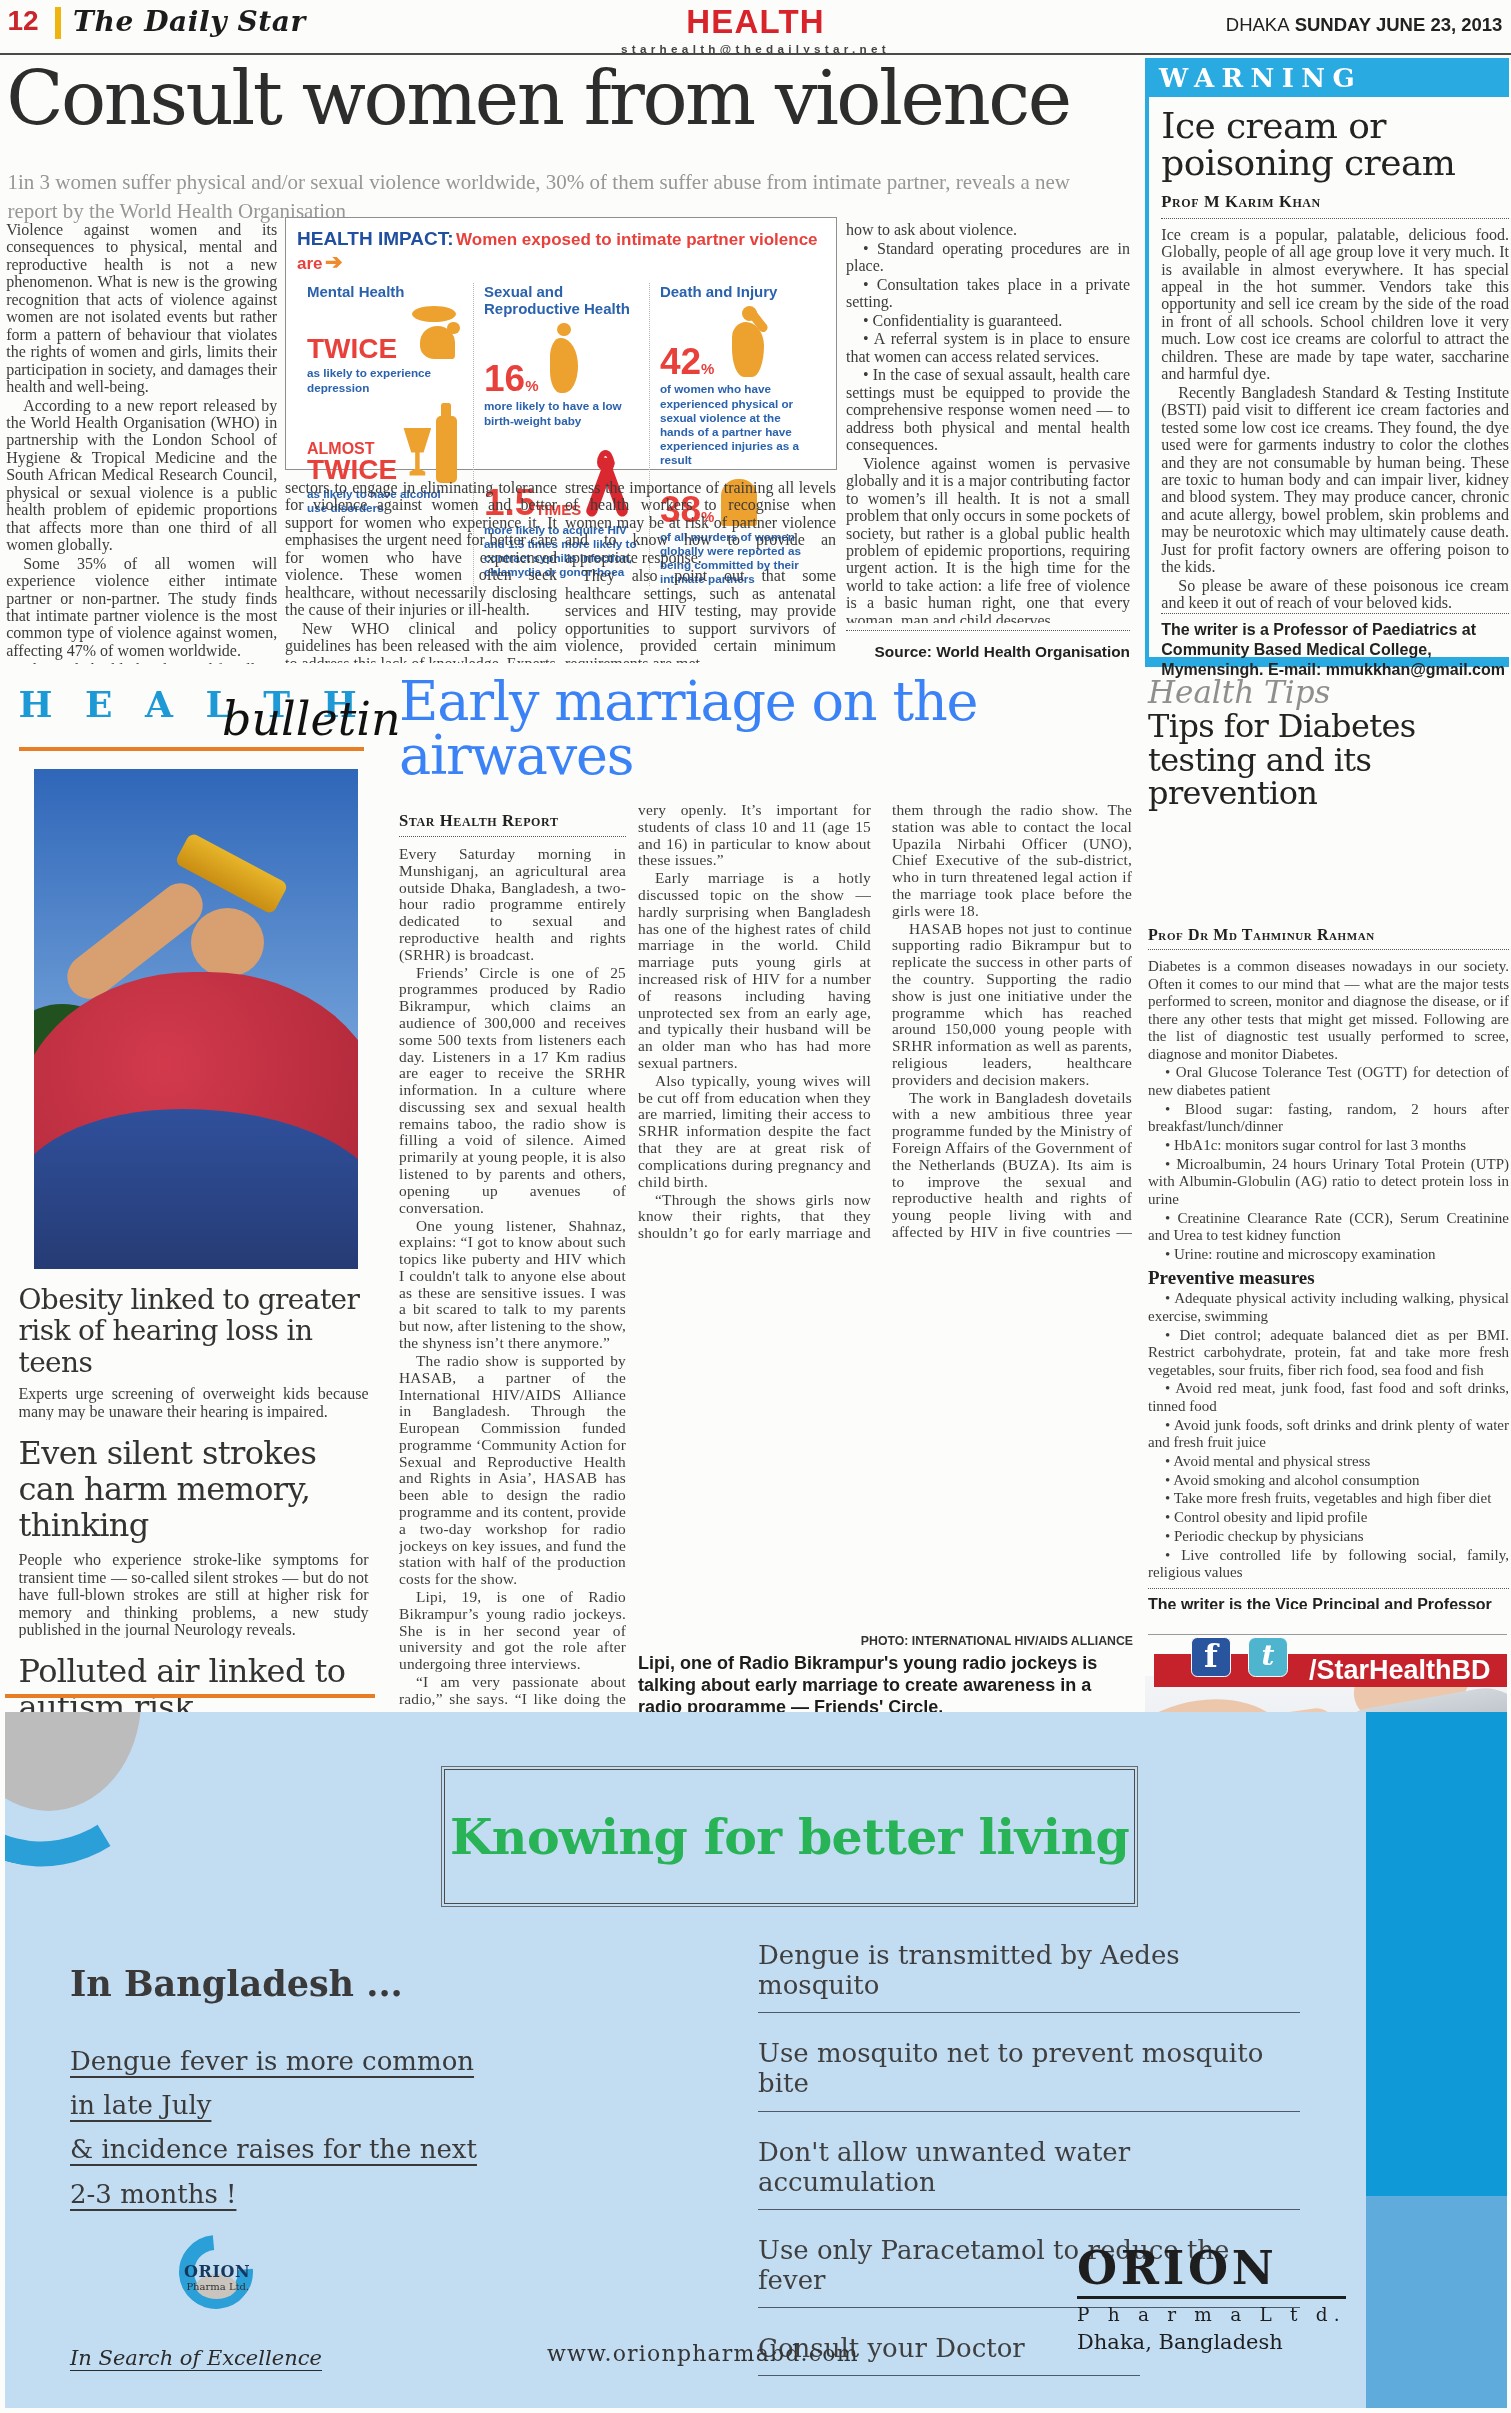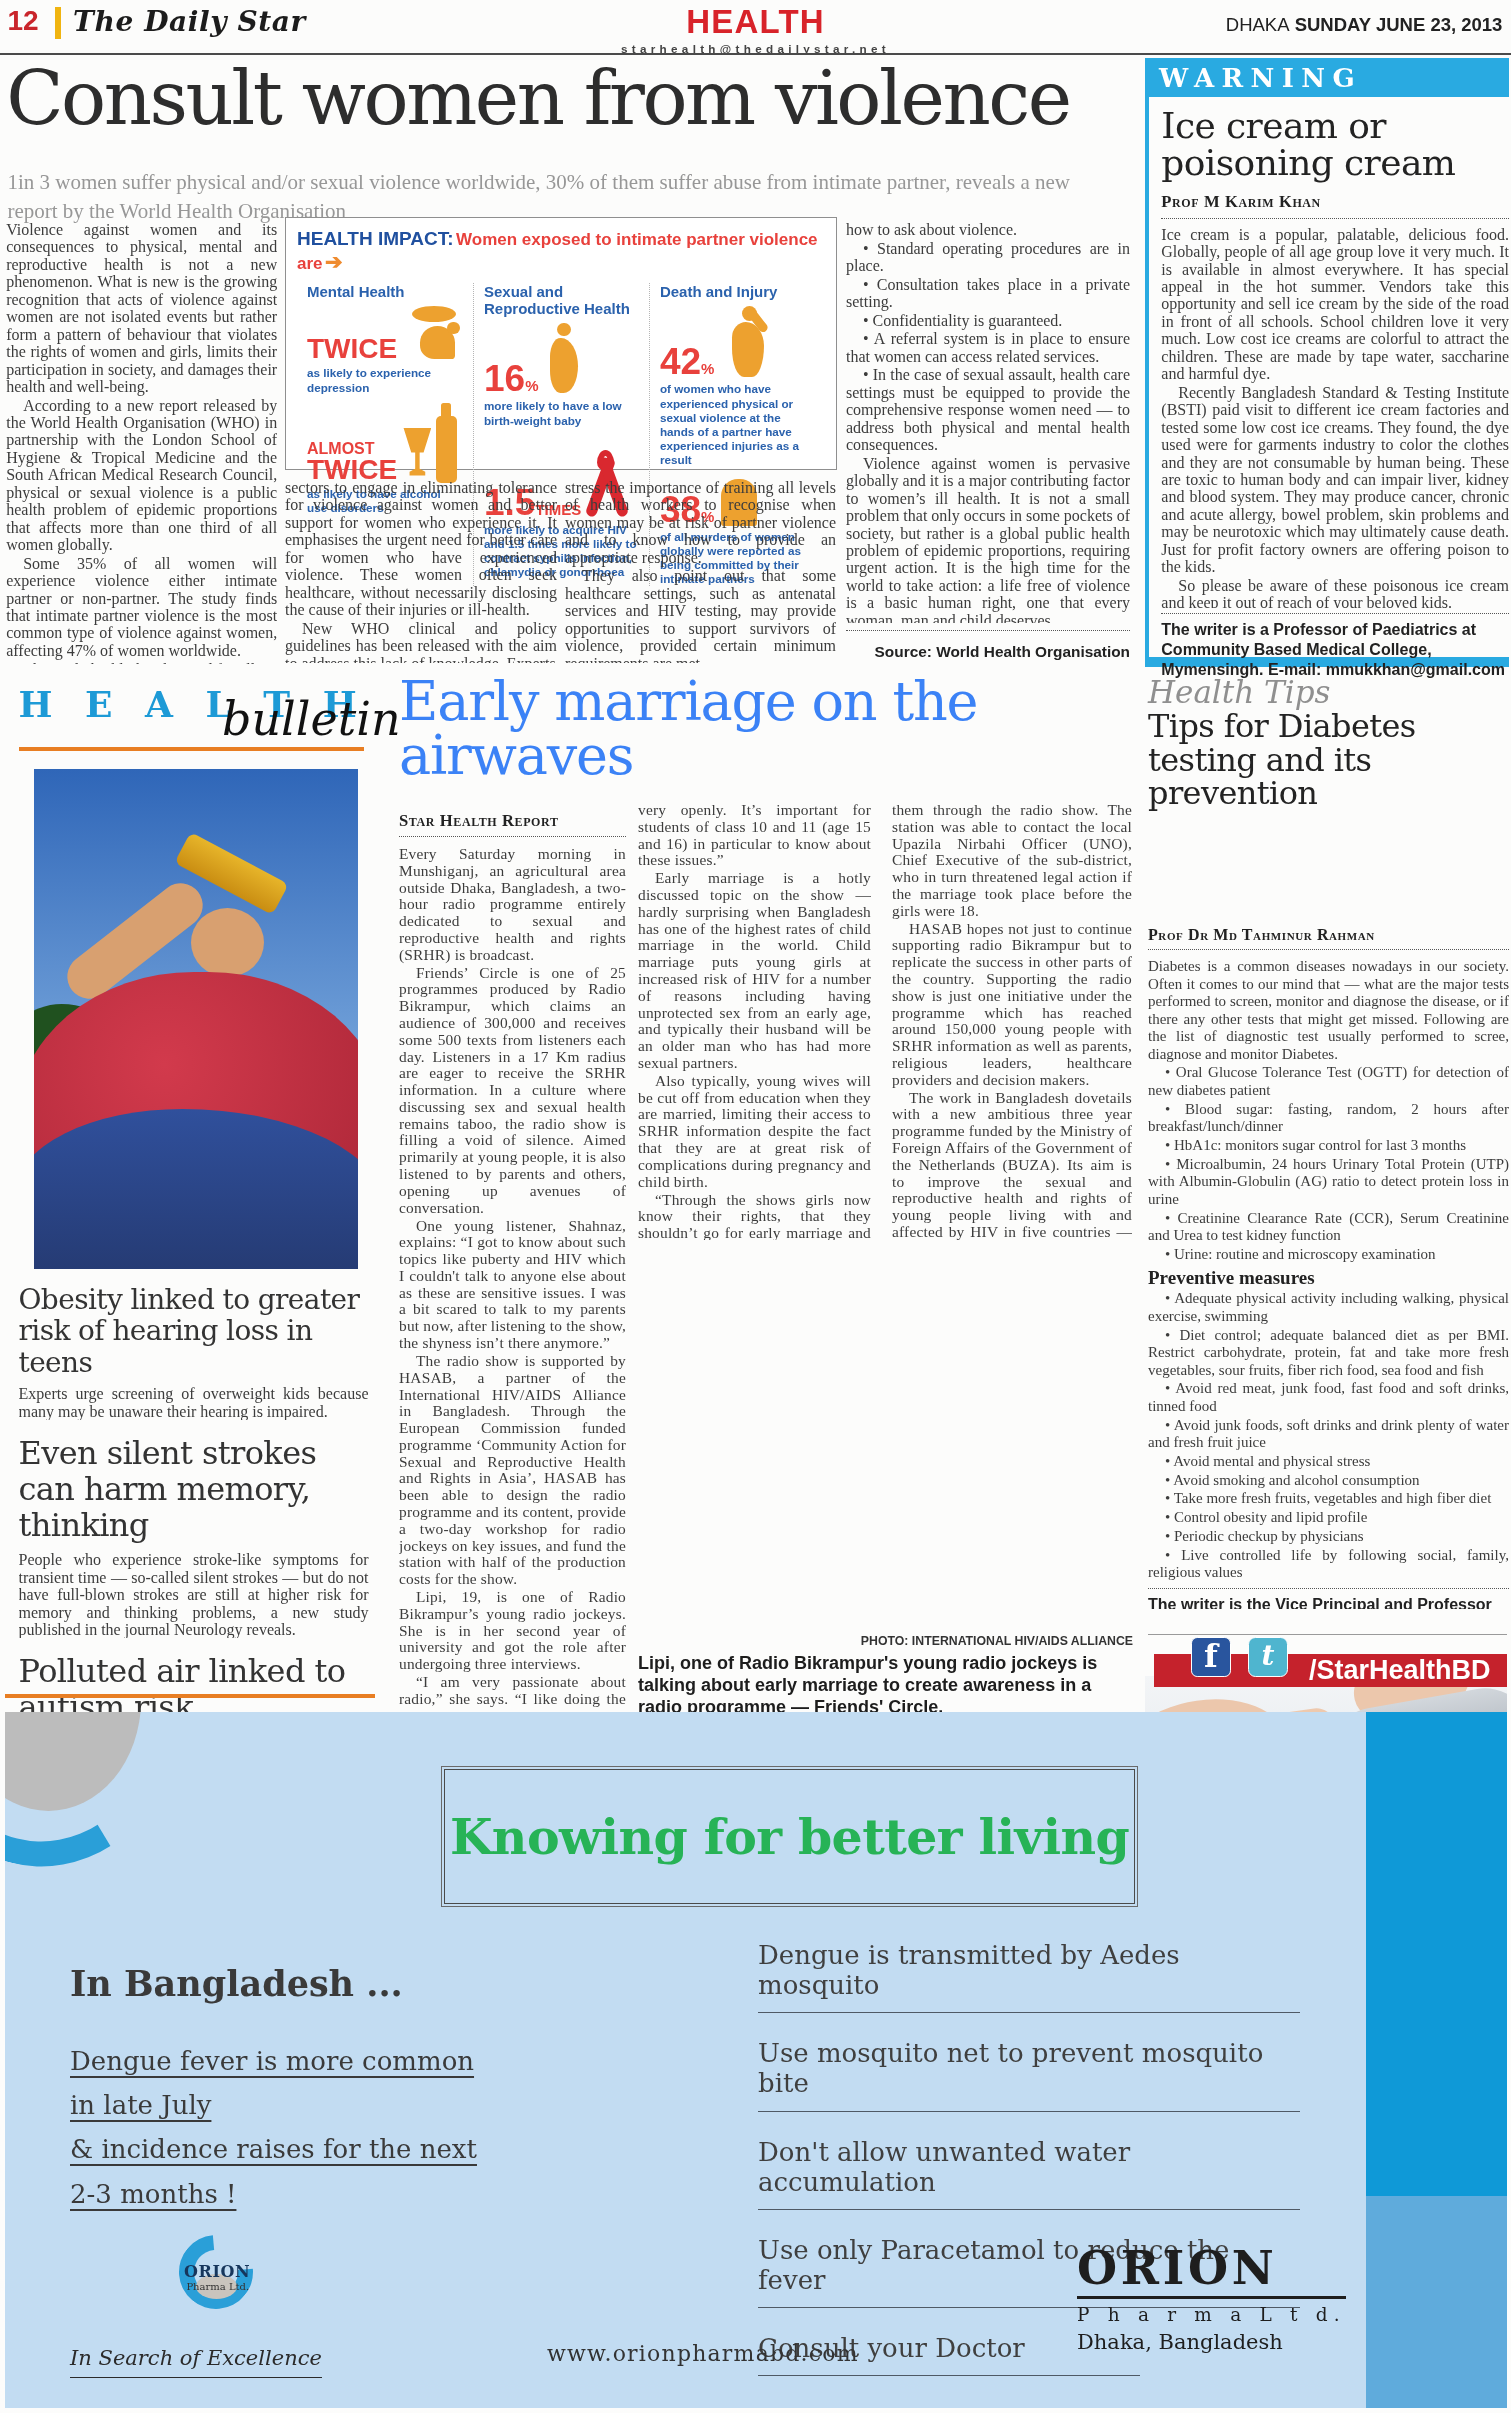--- a/index.html
+++ b/index.html
@@ -132,21 +132,21 @@
   .ad-swoosh{position:absolute;left:-92px;top:-129px;width:265px;height:284px;border-radius:50%;border:25px solid transparent;border-bottom-color:#2a9fd8;border-left-color:#2a9fd8;transform:rotate(14deg);box-sizing:border-box}
   .slogan-box{border:1.8px solid #4a4a4a;outline:0.6px solid #6a6a6a;outline-offset:2.5px;display:flex;align-items:center;justify-content:center}
   .slogan{font:bold 49px "DejaVu Serif",serif;color:#27b356;letter-spacing:-0.6px}
   .ad-h{font:600 35px "DejaVu Serif",serif;color:#3a3a3a}
   .ad-sub{font:26px/1.7 "DejaVu Serif",serif;color:#3a3a3a;text-decoration:underline;text-underline-offset:6.2px}
   .ad-tip{font:26px "DejaVu Serif",serif;color:#3f3f3f;padding-bottom:12.3px;border-bottom:1.2px solid #4f5a66;margin-bottom:25px;width:fit-content;min-width:382px}
   .orionring{width:74px;height:74px;border:15px solid #2a9fd8;border-radius:50%;border-top-color:transparent;transform:rotate(40deg);box-sizing:border-box}
   .orionegg{position:absolute;left:17px;top:39px;width:41px;height:25px;background:#c9c4bd;border-radius:50%}
   .orion-name{font:bold 16px "DejaVu Serif",serif;color:#16365c;letter-spacing:0.6px}
   .orion-sub{font:10px "DejaVu Serif",serif;color:#333}
-  .script{font:italic 21px "DejaVu Serif",serif;color:#2b2b2b;border-bottom:1.2px solid #2b2b2b;padding-bottom:7px}
+  .script{font:italic 21px "DejaVu Serif",serif;color:#2b2b2b;border-bottom:1.2px solid #2b2b2b;padding-bottom:0}
   .site{font:22px "DejaVu Serif",serif;color:#333;letter-spacing:1.2px}
   .corp{font:bold 46px "DejaVu Serif",serif;color:#1e1e1e;letter-spacing:3.7px;border-bottom:3.1px solid #1e1e1e;padding-bottom:1.2px}
   .corp-sub{font:18.5px "DejaVu Serif",serif;color:#1e1e1e;letter-spacing:6.2px;margin-top:5px}
   .corp-city{font:21px "DejaVu Serif",serif;color:#1e1e1e;margin-top:5px}
 </style>
 </head>
 <body>
 
 <div class="page">
 

